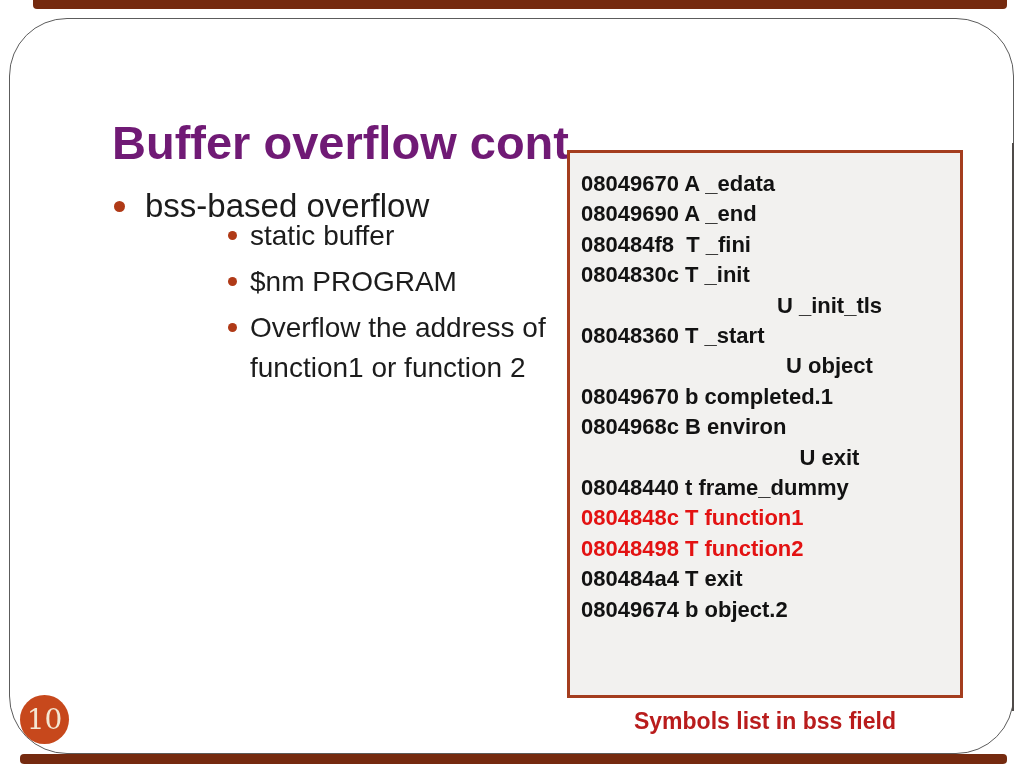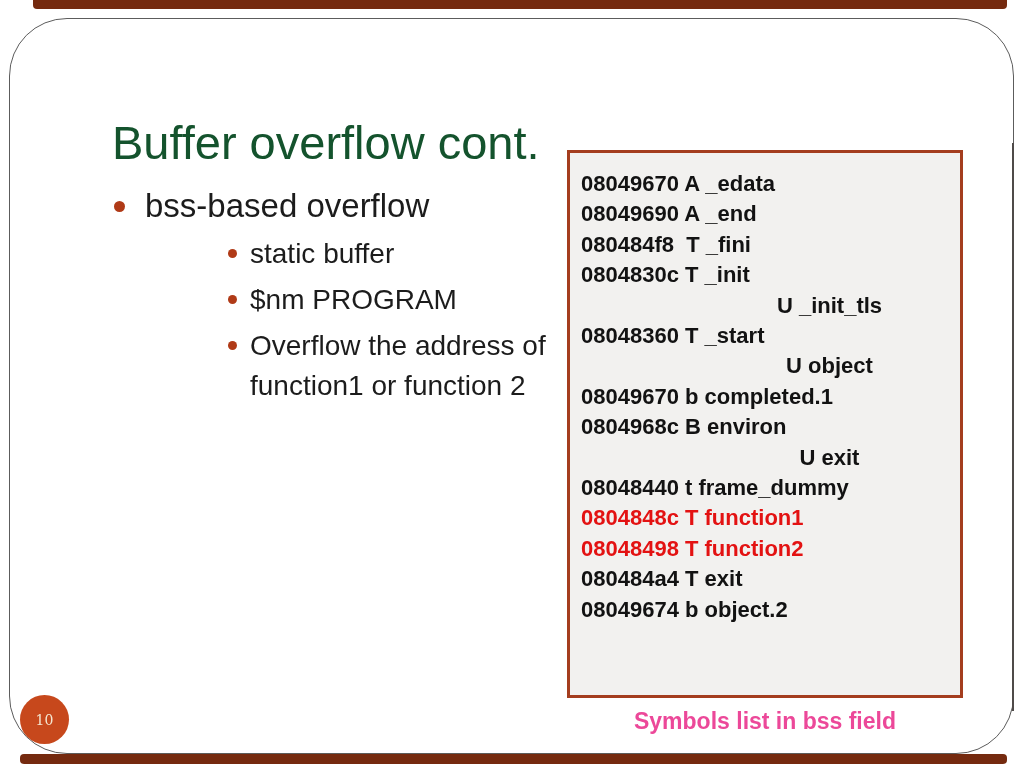--- a/index.html
+++ b/index.html
@@ -23,64 +23,64 @@
     position:absolute;left:20px;top:754px;width:987px;height:10px;
     background:#752a0f;border-radius:4px;z-index:3;
   }
   
   .vline{
     position:absolute;left:1012px;top:143px;width:2px;height:568px;
     background:#4f4b49;z-index:2;
   }
   .title{
     position:absolute;left:112px;top:88px;
-    font-size:47px;line-height:47px;font-weight:400;color:#14532d;
+    font-size:47px;line-height:47px;font-weight:700;color:#701a75;
     white-space:nowrap;z-index:2;
   }
   
   .b1-row{position:absolute;left:114px;top:184px;z-index:2;}
   .b1-dot{
     position:absolute;left:0;top:17px;width:11px;height:11px;border-radius:50%;
     background:#b03a17;
   }
   .b1-text{
     display:block;padding-left:31px;font-size:33px;line-height:44px;color:#1c1c1c;
     white-space:nowrap;
   }
   
-  .sub-list{position:absolute;left:228px;top:234px;width:336px;z-index:2;}
+  .sub-list{position:absolute;left:228px;top:216px;width:336px;z-index:2;}
   .sub-item{position:relative;padding-left:22px;font-size:28px;line-height:40px;color:#1c1c1c;}
   .sub-item + .sub-item{margin-top:6px;}
   .sub-item .dot{
     position:absolute;left:0;top:15px;width:9px;height:9px;border-radius:50%;
     background:#b03a17;
   }
   
   .symbox{
     position:absolute;left:567px;top:150px;width:396px;height:548px;
     box-sizing:border-box;border:3px solid #a43d1e;background:#f2f1ef;
     padding:16px 4px 0 11px;z-index:2;
   }
   .sym-line{
     font-size:22px;font-weight:bold;line-height:30.4px;color:#121212;
     white-space:pre;
   }
   .sym-line.indent{padding-left:122px;text-align:center;}
   .sym-line.red{color:#e31212;}
   .caption{
     position:absolute;left:567px;top:708px;width:396px;text-align:center;
-    font-size:23px;font-weight:bold;color:#ec4899;z-index:2;white-space:nowrap;
+    font-size:23px;font-weight:bold;color:#b91c1c;z-index:2;white-space:nowrap;
   }
   .page-badge{
     position:absolute;left:20px;top:695px;width:49px;height:49px;border-radius:50%;
     background:#c7481c;display:flex;align-items:center;justify-content:center;
     z-index:4;
   }
   .page-badge span{
-    font-family:"DejaVu Serif", serif;font-size:14px;color:#f4e7d2;
+    font-family:"DejaVu Serif", serif;font-size:28px;color:#f4e7d2;
   }
 </style>
 </head>
 <body>
 
 <div class="card"></div>
 <div class="rule-top"></div>
 <div class="rule-bottom"></div>
 <div class="vline"></div>
 

